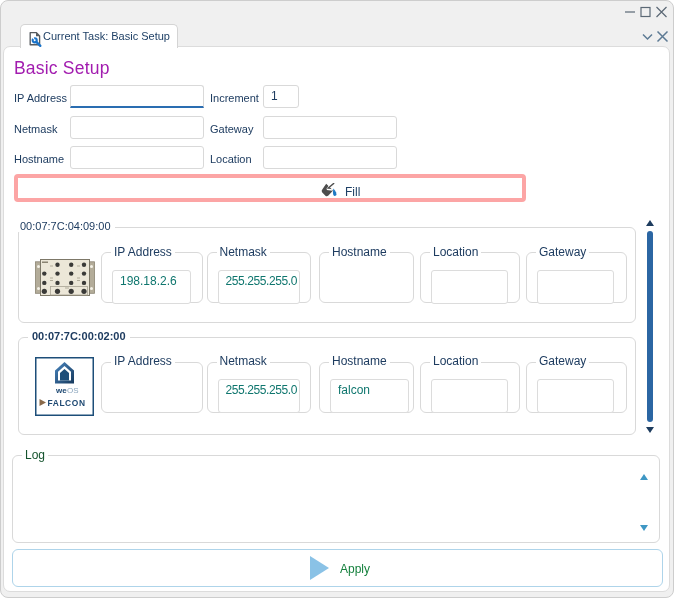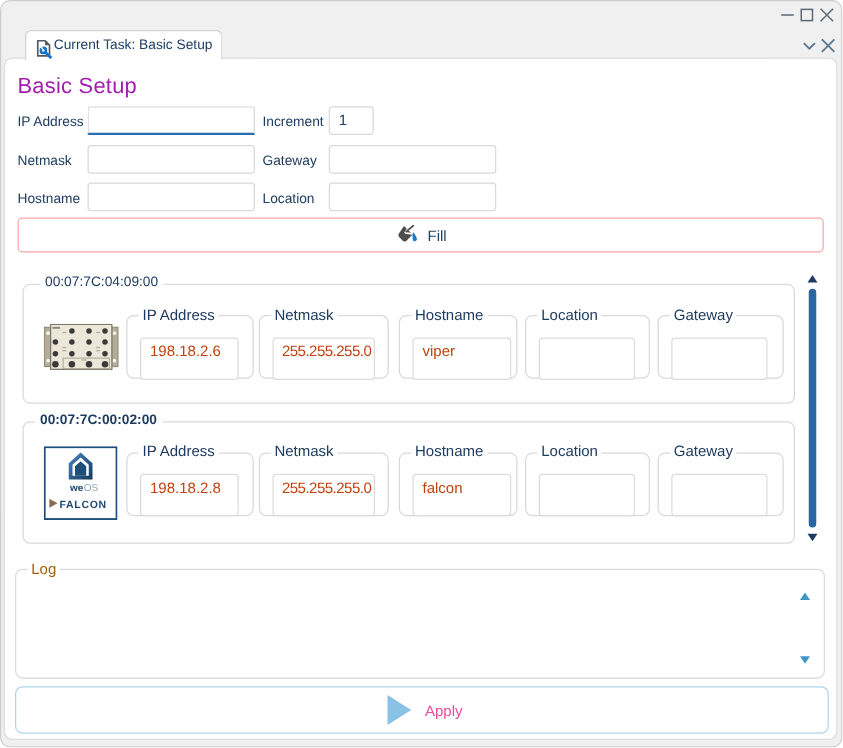--- a/index.html
+++ b/index.html
@@ -18,48 +18,48 @@
   .tabtxt { position:absolute; left:22px; top:5px; font-size:11px; color:#1f4066; white-space:nowrap; }
   .tabicon { position:absolute; left:6px; top:3.5px; }
   .tabctl { position:absolute; top:26px; right:0; }
   
   h1 { position:absolute; left:14px; top:57.5px; font-size:17.5px; line-height:1.15; font-weight:normal; color:#a21caf; letter-spacing:0.2px; }
   .lbl { position:absolute; font-size:11px; color:#1e3c60; white-space:nowrap; }
   .inp { position:absolute; height:23px; background:#fff; border:1px solid #d9d9d9; border-radius:3px;
          font-size:12px; color:#1e3c60; padding:0 7px; line-height:21px; }
   .inp.focus { border-bottom:2px solid #2a6db1; border-radius:3px 3px 0 0; }
   
-  .fillbtn { position:absolute; left:14px; top:174px; width:645px; height:28px;
-             border:1px solid #fca5a5; border-radius:4px; background:#fff; }
+  .fillbtn { position:absolute; left:14px; top:174px; width:512px; height:28px;
+             border:4px solid #fca5a5; border-radius:4px; background:#fff; }
   .filltxt { position:absolute; left:327px; top:6.5px; font-size:12px; color:#1f4066; }
   
   .gfs { position:absolute; left:18px; width:618px; height:96px;
          border:1px solid #d9d9d9; border-radius:6px; }
   .glegend { position:absolute; font-size:11px; color:#1e3c60; background:#fff; padding:0 4px; white-space:nowrap; }
   .mfs { position:absolute; height:51px; border:1px solid #d9d9d9; border-radius:6px; }
   .mlegend { position:absolute; top:-8.5px; left:9px; font-size:12px; color:#1e3c60; background:#fff; padding:0 3px; white-space:nowrap; }
   .minp { position:absolute; top:16.5px; left:10px; height:34px; background:#fff; border:1px solid #dcdcdc;
-          border-radius:3px; font-size:12px; color:#c2410c; padding:0 7px; line-height:20px; }
+          border-radius:3px; font-size:12px; color:#0f766e; padding:0 7px; line-height:20px; }
   
   .sthumb { position:absolute; left:647px; top:231px; width:6px; height:191px; background:#2b66a3; border-radius:3px; }
   .tri { position:absolute; width:0; height:0; }
   .tri.up    { left:646px; top:219.5px; border-left:4.5px solid transparent; border-right:4.5px solid transparent; border-bottom:6.5px solid #1d3c5e; }
   .tri.down  { left:646px; top:427px;  border-left:4.5px solid transparent; border-right:4.5px solid transparent; border-top:6.5px solid #1d3c5e; }
   
   .logfs { position:absolute; left:12px; top:455px; width:648px; height:88px;
            border:1px solid #d9d9d9; border-radius:6px; }
-  .loglegend { position:absolute; left:22px; top:448px; font-size:12px; color:#a16207; background:#fff; padding:0 3px; }
+  .loglegend { position:absolute; left:22px; top:448px; font-size:12px; color:#14532d; background:#fff; padding:0 3px; }
   .ltri.up   { left:640px; top:473.5px; border-left:4.5px solid transparent; border-right:4.5px solid transparent; border-bottom:6.5px solid #3f97c4; }
   .ltri.down { left:640px; top:524.5px; border-left:4.5px solid transparent; border-right:4.5px solid transparent; border-top:6.5px solid #3f97c4; }
   
   .applybtn { position:absolute; left:12px; top:549px; width:651px; height:38px;
               border:1px solid #aed4ea; border-radius:6px; background:#fff; }
   .applytri { position:absolute; left:310px; top:556px; width:0; height:0;
               border-top:12.2px solid transparent; border-bottom:12.2px solid transparent; border-left:19.5px solid #8ac2e6; }
-  .applytxt { position:absolute; left:340px; top:561.5px; font-size:12px; color:#ec4899; }
+  .applytxt { position:absolute; left:340px; top:561.5px; font-size:12px; color:#15803d; }
 </style>
 </head>
 <body>
 <div class="win"></div>
 <div class="panel"></div>
 
 <svg class="wctl" width="674" height="24" viewBox="0 0 674 24">
   <line x1="625" y1="12" x2="635" y2="12" stroke="#5b6875" stroke-width="1.2"></line>
   <rect x="641" y="7.5" width="9" height="9" fill="none" stroke="#5b6875" stroke-width="1.2"></rect>
   <path d="M656.5 7 L666.5 17 M666.5 7 L656.5 17" stroke="#5b6875" stroke-width="1.2"></path>
@@ -102,21 +102,21 @@
   <svg style="position:absolute; left:303px; top:4.6px;" width="18" height="15.9" viewBox="0 0 17 15">
     <path d="M4.9 0.7 L11.4 7.1 L7 11.7 Q5.8 12.8 4.4 12.2 L1 8.8 Q0.1 7.4 1.2 6.2 Z" fill="#4d4d4d"></path>
     <path d="M5.6 6 L8.8 1.6 M5.6 6 L10.9 6.7" stroke="#ffffff" stroke-width="1.4" fill="none"></path>
     <path d="M6.6 5 L12 0.4" stroke="#4d4d4d" stroke-width="1.3" stroke-linecap="round"></path>
     <path d="M11.7 5.3 Q13.4 7 14.3 9 Q15.2 11.3 13.6 12.1 Q12 12.8 11.5 10.9 Q11 8.7 11.7 5.3 Z" fill="#1e7ac4"></path>
   </svg>
   <div class="filltxt">Fill</div>
 </div>
 
 <div class="gfs" style="top:227px;"></div>
-<div class="glegend" style="left:32px; top:220px;">00:07:7C:04:09:00</div>
+<div class="glegend" style="left:16px; top:220px;">00:07:7C:04:09:00</div>
 <svg style="position:absolute; left:35px; top:259px;" width="60" height="37" viewBox="0 0 60 37">
   <rect x="0.5" y="2.8" width="6" height="31.5" fill="#b3ac99" stroke="#8a8472" stroke-width="0.8"></rect>
   <rect x="53.5" y="2.8" width="6" height="31.5" fill="#b3ac99" stroke="#8a8472" stroke-width="0.8"></rect>
   <circle cx="3.5" cy="7.5" r="1.5" fill="#f5f2e8"></circle>
   <circle cx="3.5" cy="29.5" r="1.5" fill="#f5f2e8"></circle>
   <circle cx="56.5" cy="7.5" r="1.5" fill="#f5f2e8"></circle>
   <circle cx="56.5" cy="29.5" r="1.5" fill="#f5f2e8"></circle>
   <rect x="5.5" y="0.5" width="49" height="36" fill="#ece7d8" stroke="#7d7868" stroke-width="1"></rect>
   <rect x="15.5" y="27.5" width="37" height="8.5" fill="none" stroke="#a9a494" stroke-width="0.8"></rect>
   <g fill="#3a3a38">
@@ -151,21 +151,20 @@
 <div class="mfs" style="left:101px; top:252px; width:102px;">
     <div class="mlegend">IP Address</div>
     <div class="minp" style="width:79px;">198.18.2.6</div>
   </div>
 <div class="mfs" style="left:206.5px; top:252px; width:104.5px;">
     <div class="mlegend">Netmask</div>
     <div class="minp" style="width:82px; letter-spacing:-0.4px;">255.255.255.0</div>
   </div>
 <div class="mfs" style="left:319px; top:252px; width:95px;">
     <div class="mlegend">Hostname</div>
-    <div class="minp" style="width:79px;">viper</div>
   </div>
 <div class="mfs" style="left:420px; top:252px; width:100px;">
     <div class="mlegend">Location</div>
     <div class="minp" style="width:77px;"></div>
   </div>
 <div class="mfs" style="left:526px; top:252px; width:101px;">
     <div class="mlegend">Gateway</div>
     <div class="minp" style="width:77px;"></div>
   </div>
 
@@ -183,21 +182,20 @@
   <path d="M29.5 9 L36 14.8 V23.5 H23 V14.8 Z" fill="#fff"></path>
   <path d="M29.5 12 L34 16 V23.5 H25 V16 Z" fill="#1d4e79"></path>
   <text x="21" y="35.5" font-size="8" font-weight="bold" fill="#1d4872" font-family="Liberation Sans">we</text>
   <text x="32" y="35.5" font-size="8" fill="#8aa5bd" font-family="Liberation Sans">OS</text>
   <path d="M4.5 41.9 L11 45.5 L4.5 49.1 Z" fill="#8a6a4a"></path>
   <text x="12.5" y="49.4" font-size="8.4" font-weight="bold" fill="#1d4872" letter-spacing="0.6" font-family="Liberation Sans">FALCON</text>
 </svg>
 
 <div class="mfs" style="left:101px; top:361.5px; width:102px;">
     <div class="mlegend">IP Address</div>
-    <div class="minp" style="width:79px;">198.18.2.8</div>
   </div>
 <div class="mfs" style="left:206.5px; top:361.5px; width:104.5px;">
     <div class="mlegend">Netmask</div>
     <div class="minp" style="width:82px; letter-spacing:-0.4px;">255.255.255.0</div>
   </div>
 <div class="mfs" style="left:319px; top:361.5px; width:95px;">
     <div class="mlegend">Hostname</div>
     <div class="minp" style="width:79px;">falcon</div>
   </div>
 <div class="mfs" style="left:420px; top:361.5px; width:100px;">

